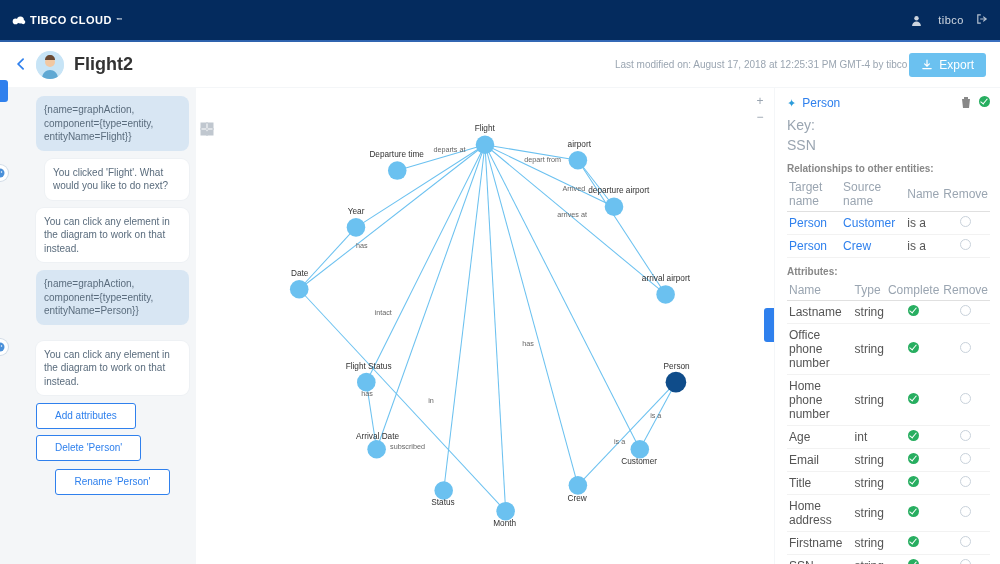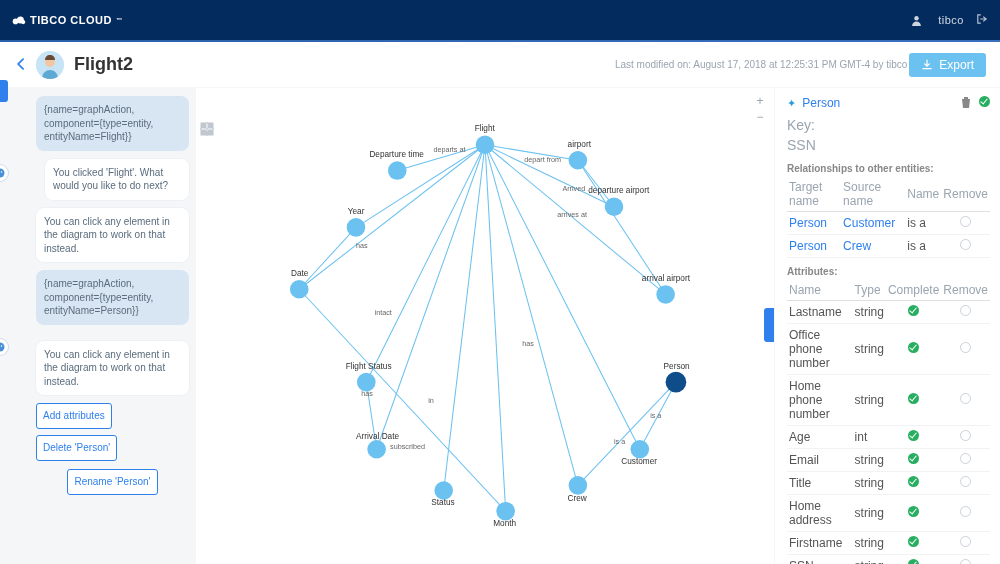--- a/index.html
+++ b/index.html
@@ -35,21 +35,21 @@
   .main { display:flex; height:calc(564px - 22px - 2px - 46px); }
   .left { width:195px; background:var(--light); padding:8px 6px 6px 14px; display:flex; flex-direction:column; gap:8px; position:relative;}
   .mini-tab{ position:absolute; left:0; top:-8px; width:8px; height:22px; background:var(--mid-blue); border-radius:0 3px 3px 0;}
   .bubble { border-radius:8px; padding:7px 8px; font-size:10px; line-height:1.35; position:relative;}
   .bubble.sys { background:#d8e6f3; color:#5a6c7d; margin-left:22px; }
   .bubble.bot { background:#fff; color:#5a6c7d; box-shadow:0 0 0 1px #eef1f4; margin-left:31px;}
   .bubble.tip { background:#fff; color:#5a6c7d; box-shadow:0 0 0 1px #eef1f4; margin-left:22px;}
   .bot-icon { position:absolute; left:-22px; top:6px; width:16px; height:16px; border-radius:50%; background:#fff; box-shadow:0 0 0 1px #d0dbe6; display:flex; align-items:center; justify-content:center;}
   .bot-icon svg{ width:10px; height:10px;}
   .btn-row { display:flex; gap:6px; flex-wrap:wrap; margin-left:22px;}
-  .pill-btn { border:1px solid var(--mid-blue); color:var(--mid-blue); background:#fff; font-size:10px; padding:6px 6px; border-radius:3px; min-width:70px; text-align:center; line-height:1.2;}
+  .pill-btn { border:1px solid var(--mid-blue); color:var(--mid-blue); background:#fff; font-size:10px; padding:6px 18px; border-radius:3px; min-width:70px; text-align:center; line-height:1.2;}
   
   .graph { flex:1; position:relative; background:#fff; border-left:1px solid var(--light); border-right:1px solid var(--light);}
   .graph svg { position:absolute; inset:0; }
   .graph .node { fill:var(--light-blue);}
   .graph .node.dark { fill:var(--dark-node);}
   .graph .edge { stroke:var(--light-blue); stroke-width:1; fill:none;}
   .graph .lbl { font-size:8px; fill:#333; }
   .graph .elb { font-size:7px; fill:#666; }
   .graph .zoom { position:absolute; right:6px; top:6px; display:flex; flex-direction:column; gap:2px;}
   .graph .zoom div { width:16px; height:14px; color:#9aa5b1; text-align:center; font-size:12px; line-height:14px; cursor:pointer;}

